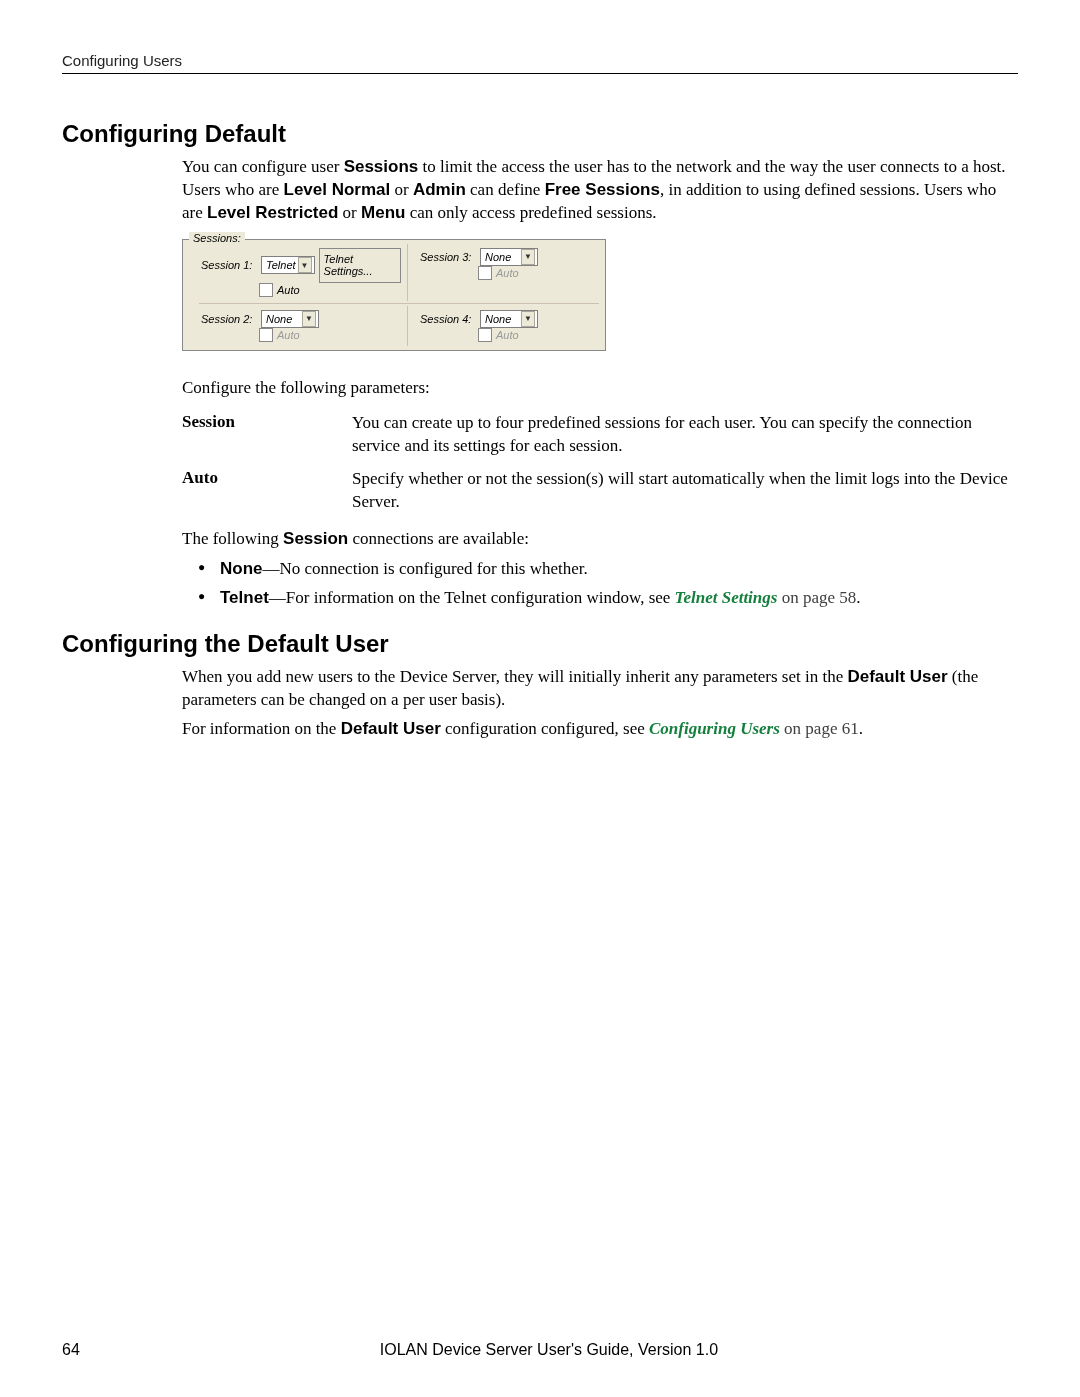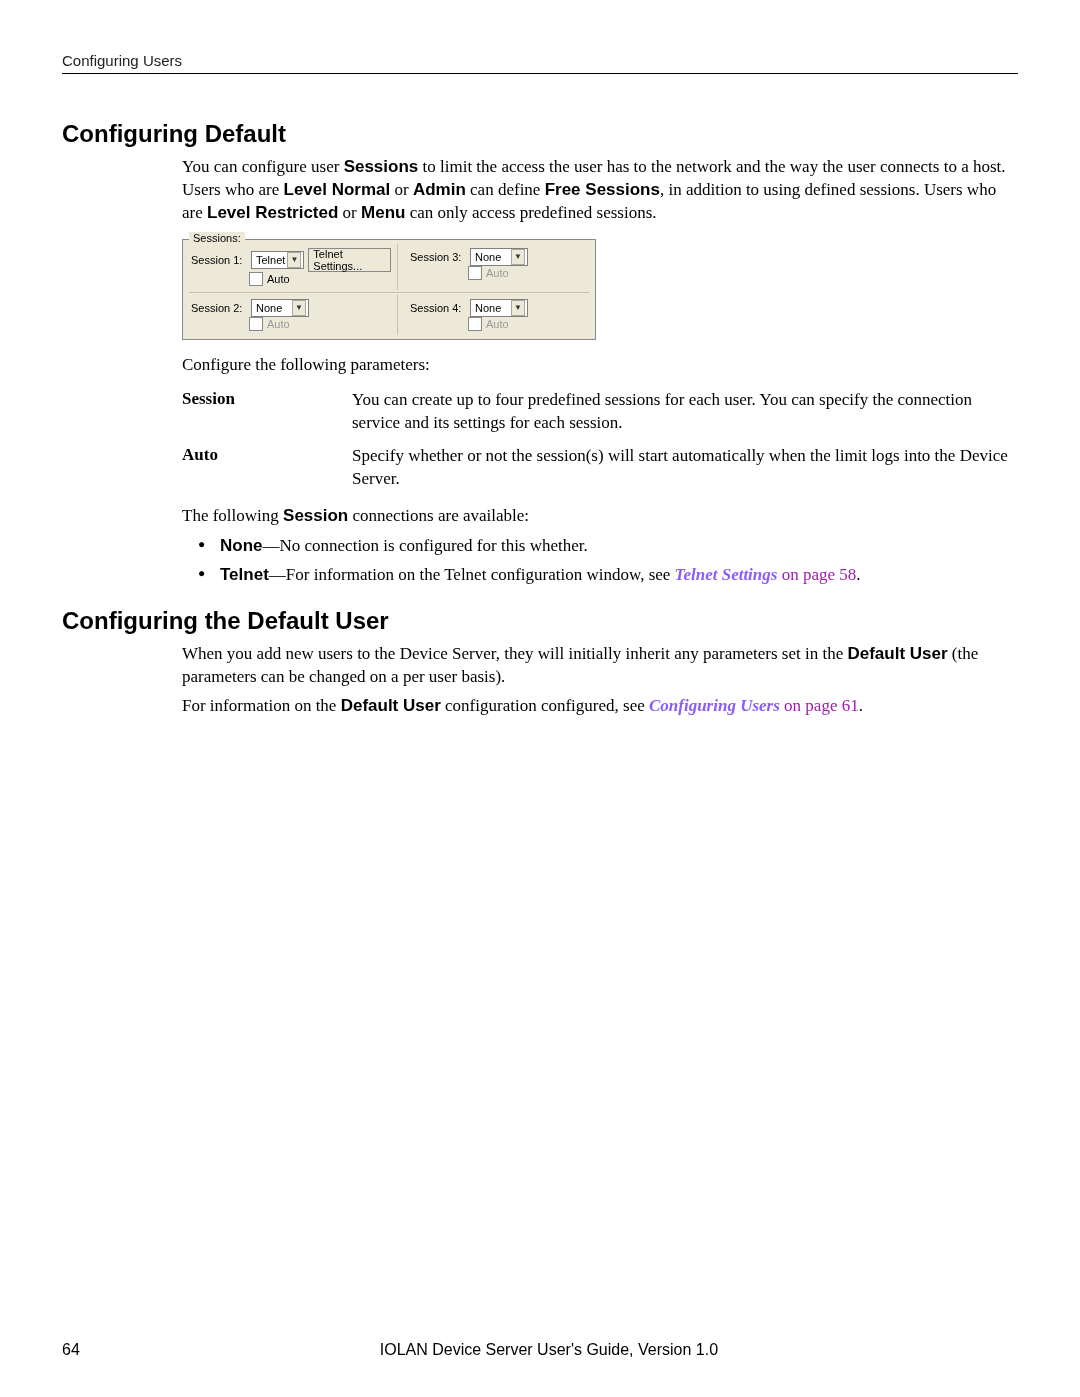--- a/index.html
+++ b/index.html
@@ -42,28 +42,29 @@
     margin: 0 0 6px 0;
     line-height: 1.35;
   }
   .bold-sans {
     font-family: Arial, Helvetica, sans-serif;
     font-weight: bold;
   }
   .fieldset {
     border: 1px solid #888;
     background: #ece9d8;
-    padding: 4px 6px 4px 6px;
+    padding: 4px 6px 4px 16px;
     margin-top: 14px;
-    margin-bottom: 14px;
+    margin-bottom: 26px;
     width: 400px;
     position: relative;
     font-family: Tahoma, Arial, sans-serif;
     font-size: 11px;
     color: #000;
+    font-style: italic;
   }
   .fieldset .legend {
     position: absolute;
     top: -8px;
     left: 6px;
     background: #ece9d8;
     padding: 0 4px;
     font-size: 11px;
   }
   .fs-row {
@@ -118,21 +119,21 @@
     align-items: center;
     justify-content: center;
     margin-left: 2px;
   }
   .win-btn {
     display: inline-flex;
     align-items: center;
     justify-content: center;
     background: #ece9d8;
     border: 1px solid #888;
-    height: 24px;
+    height: 35px;
     font-size: 11px;
     padding: 0 4px;
     box-sizing: border-box;
   }
   .win-check {
     display: inline-flex;
     align-items: center;
     gap: 4px;
     font-size: 11px;
     margin-left: 58px;
@@ -182,26 +183,26 @@
     line-height: 1.35;
   }
   ul.bullets li::before {
     content: "●";
     position: absolute;
     left: 0;
     top: 1px;
     font-size: 12px;
   }
   .link {
-    color: #8b5cf6;
+    color: #15803d;
     font-style: italic;
     font-weight: bold;
   }
   .link-plain {
-    color: #a21caf;
+    color: #404040;
   }
   .footer {
     position: absolute;
     bottom: 38px;
     left: 62px;
     right: 62px;
     font-family: Arial, Helvetica, sans-serif;
     font-size: 16px;
     display: flex;
     align-items: center;

